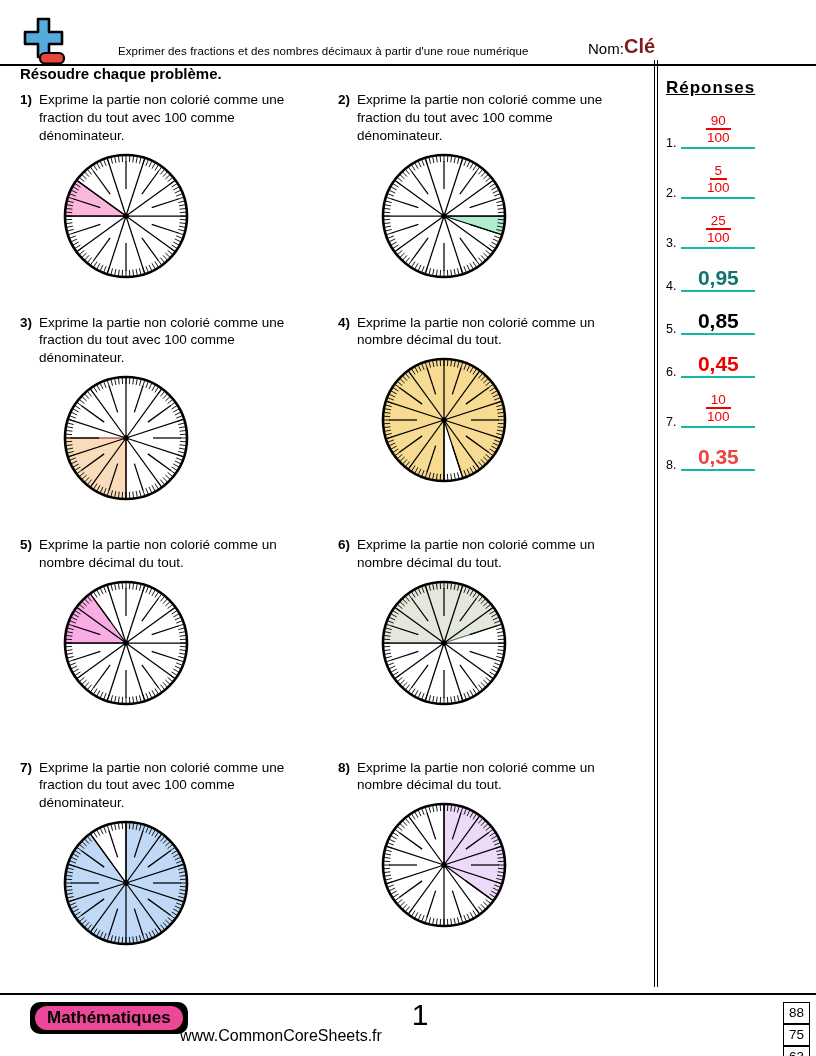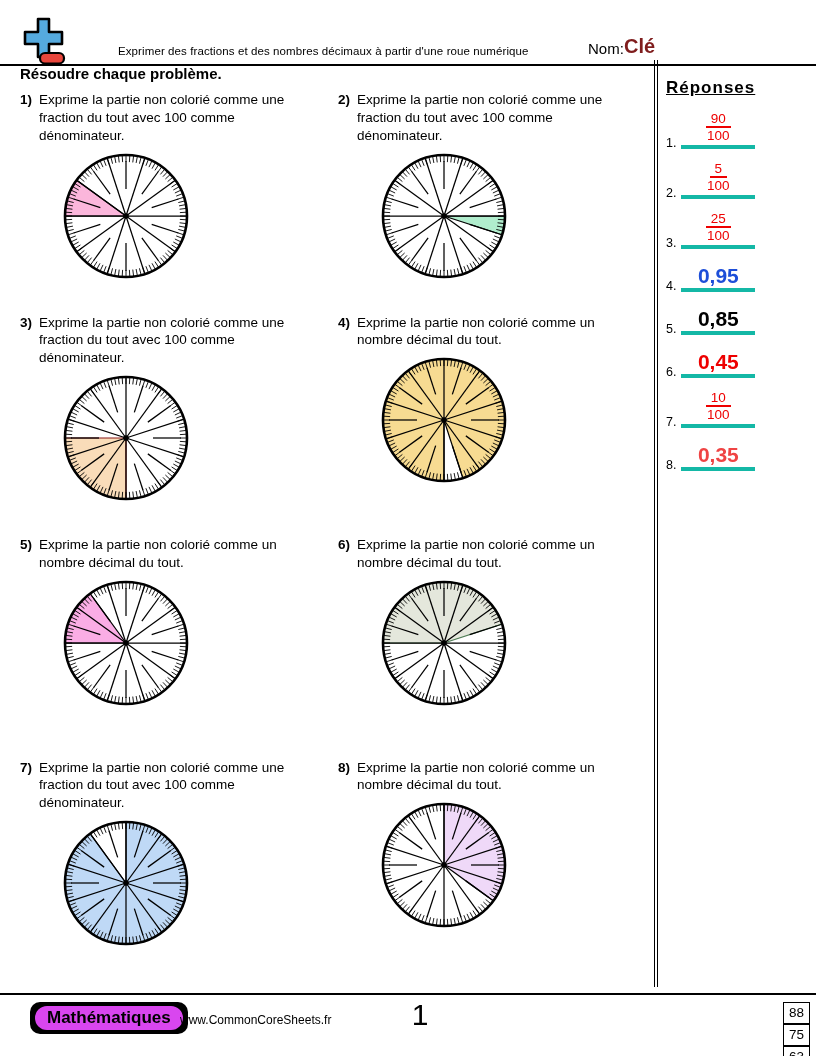--- a/index.html
+++ b/index.html
@@ -26,30 +26,30 @@
   .p-text-odd{width:274px;}
   .p-text-even{width:252px;}
   .wheel-wrap{margin-left:40px;margin-top:5px;width:132px;height:132px;}
 
   
   .answers-title{font-size:17px;font-weight:bold;text-align:center;text-decoration:underline;letter-spacing:1px;margin:4px 0 10px 0;}
   .ans-row{display:flex;align-items:flex-end;margin-bottom:9px;}
   .ans-row.frac-row{min-height:41px;}
   .ans-row.dec-row{min-height:34px;}
   .ans-num{font-size:12.5px;margin-right:5px;line-height:1;}
-  .ans-line{flex:1;border-bottom:4px solid #14b8a6;display:flex;justify-content:center;padding-bottom:2px;}
+  .ans-line{flex:1;border-bottom:2px solid #14b8a6;display:flex;justify-content:center;padding-bottom:2px;}
   .frac{display:inline-flex;flex-direction:column;align-items:center;font-size:13.5px;line-height:1.12;}
   .frac .num{border-bottom:2px solid currentColor;padding:0 5px;}
   .dec{font-weight:bold;font-size:21px;line-height:1;}
 
   
   .footer{position:absolute;top:993px;left:0;width:816px;height:63px;border-top:2.5px solid #000;box-sizing:border-box;}
   .badge{position:absolute;left:30px;top:7px;background:#000;border-radius:10px;padding:4px 5px;}
-  .badge-inner{background:#d946ef;border-radius:12px;padding:2px 12px;font-size:17px;font-weight:bold;white-space:nowrap;}
-  .site{position:absolute;left:180px;top:18px;font-size:12px;}
+  .badge-inner{background:#ec4899;border-radius:12px;padding:2px 12px;font-size:17px;font-weight:bold;white-space:nowrap;}
+  .site{position:absolute;left:180px;top:32px;font-size:16px;}
   .page-num{position:absolute;left:380px;width:80px;top:3px;text-align:center;font-size:30px;}
   .score{position:absolute;right:6px;top:7px;display:flex;align-items:center;gap:36px;}
   .score-label{font-size:11px;margin-right:9px;}
   .cells{display:flex;flex-direction:column;}
   .cell{border:1.5px solid #000;margin-left:-1.5px;min-width:17px;text-align:center;padding:0 4px;height:20px;line-height:20px;font-size:13.5px;}
 </style>
 </head>
 <body>
 
 <div class="header">
@@ -1152,21 +1152,21 @@
           <span class="ans-line">
             <span class="frac" style="color:#EE0000">
               <span class="num">25</span>
               <span class="den">100</span>
             </span>
           </span>
         </div>
         <div class="ans-row dec-row">
           <span class="ans-num">4.</span>
           <span class="ans-line">
-            <span class="dec" style="color:#1d4ed8">0,95</span>
+            <span class="dec" style="color:#0f766e">0,95</span>
           </span>
         </div>
         <div class="ans-row dec-row">
           <span class="ans-num">5.</span>
           <span class="ans-line">
             <span class="dec" style="color:#000000">0,85</span>
           </span>
         </div>
         <div class="ans-row dec-row">
           <span class="ans-num">6.</span>

